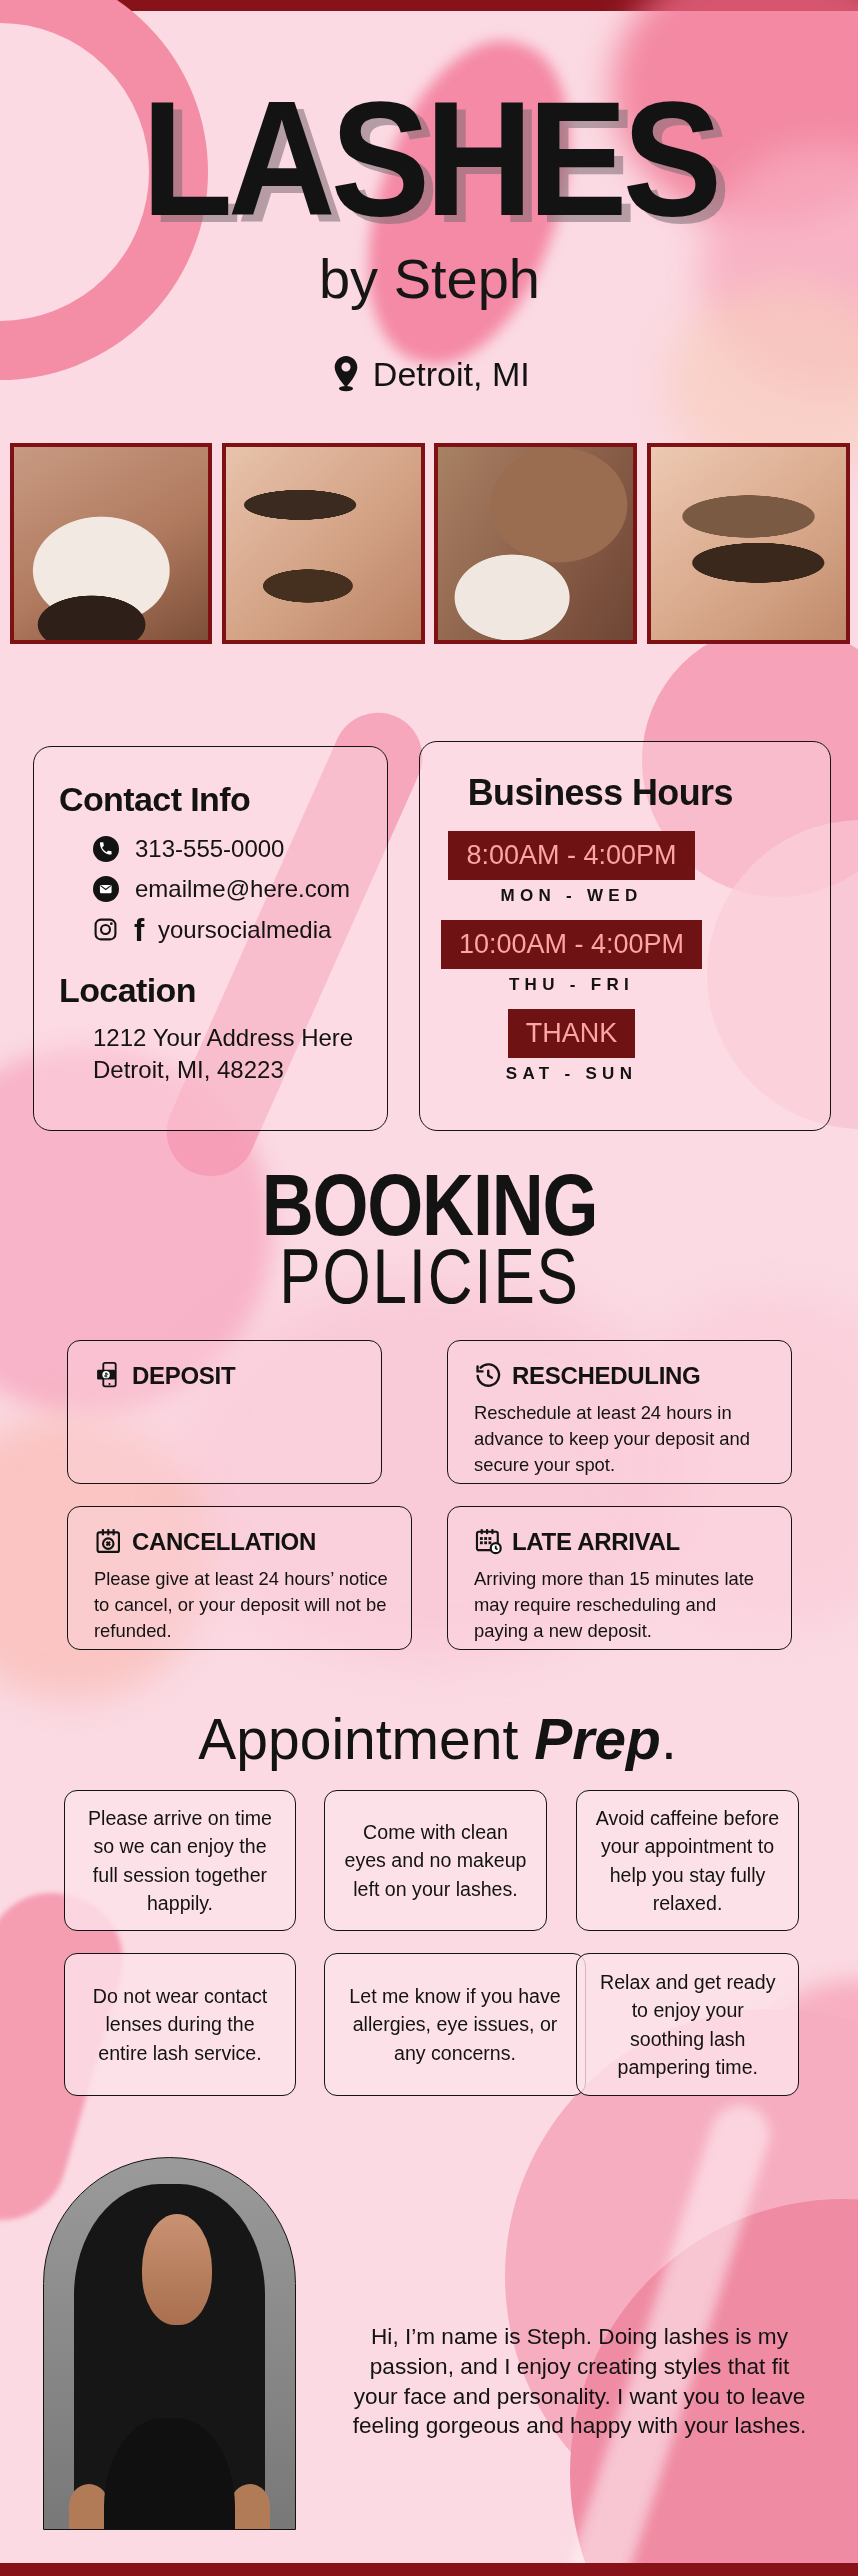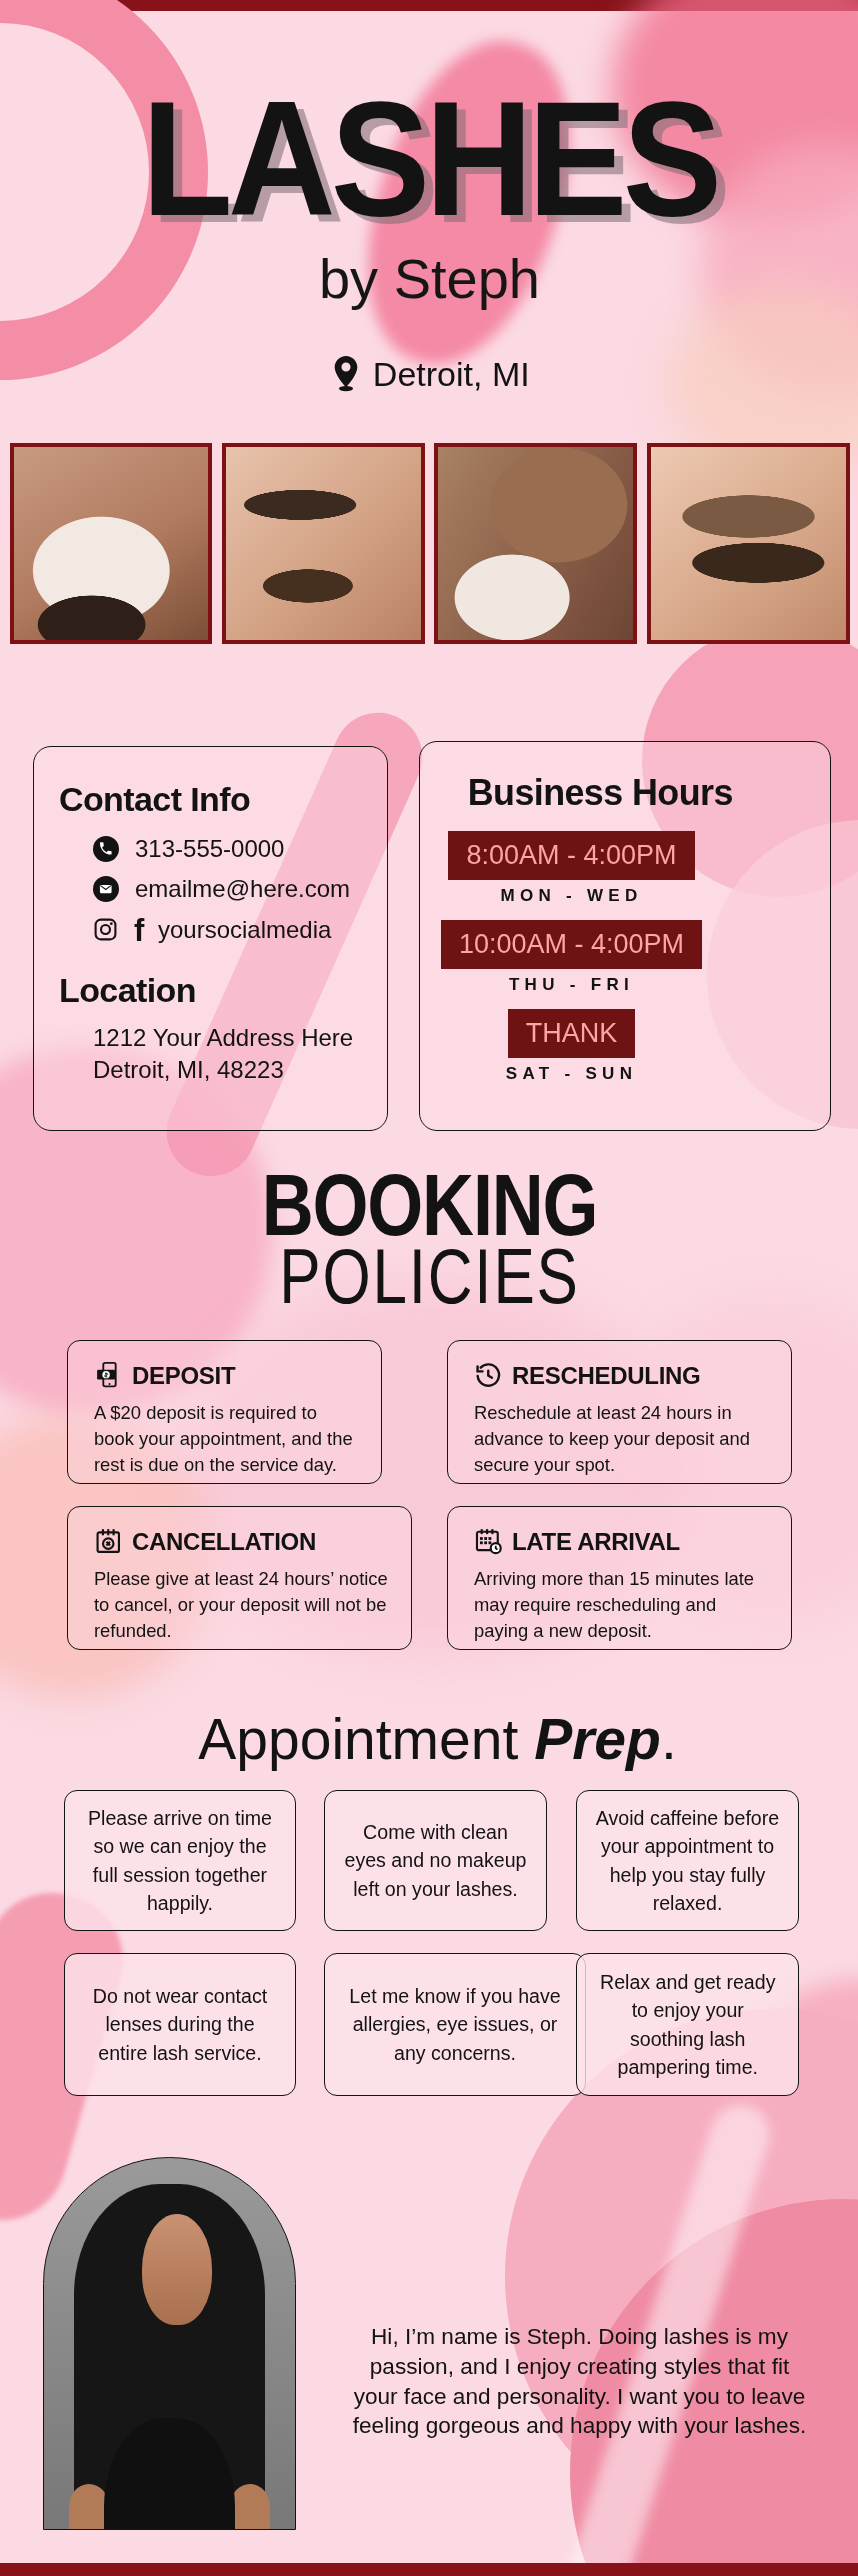--- a/index.html
+++ b/index.html
@@ -233,21 +233,20 @@
         <svg viewBox="0 0 46 46" fill="none" stroke="#131313" stroke-width="3">
           <rect x="15" y="3" width="20" height="38" rx="3"></rect>
           <rect x="5" y="14" width="29" height="16" rx="2" fill="#131313" stroke="none"></rect>
           <circle cx="19.5" cy="22" r="6" fill="#ffffff" stroke="none"></circle>
           <path d="M19.5 18.5v7M17.8 20h2.6a1.4 1.4 0 0 1 0 2.8h-1.8a1.4 1.4 0 0 0 0 2.8h2.9" stroke="#131313" stroke-width="1.4"></path>
           <circle cx="25" cy="37" r="1.6" fill="#131313" stroke="none"></circle>
         </svg>
       </span>
       <span class="pcard-title">DEPOSIT</span>
     </div>
-    <div class="pcard-body">A $20 deposit is required to book your appointment, and the rest is due on the service day.</div>
   </div>
 
   <div class="abs pcard pc-b">
     <div class="pcard-head">
       <span>
         <svg viewBox="0 0 24 24" fill="none" stroke="#131313" stroke-width="2" stroke-linecap="round">
           <path d="M5.6 5.6A9 9 0 1 1 3.1 12.5"></path>
           <path d="M3 4.5v4.2h4.2"></path>
           <path d="M12 8.2v4l3.1 1.9"></path>
         </svg>

